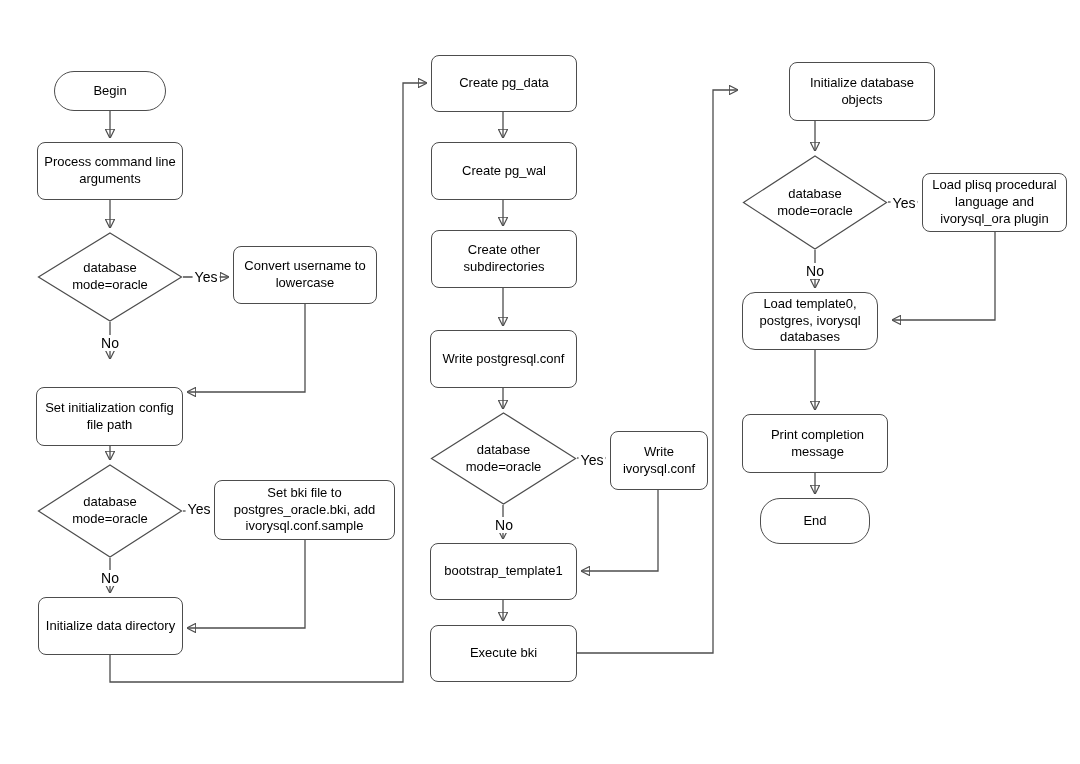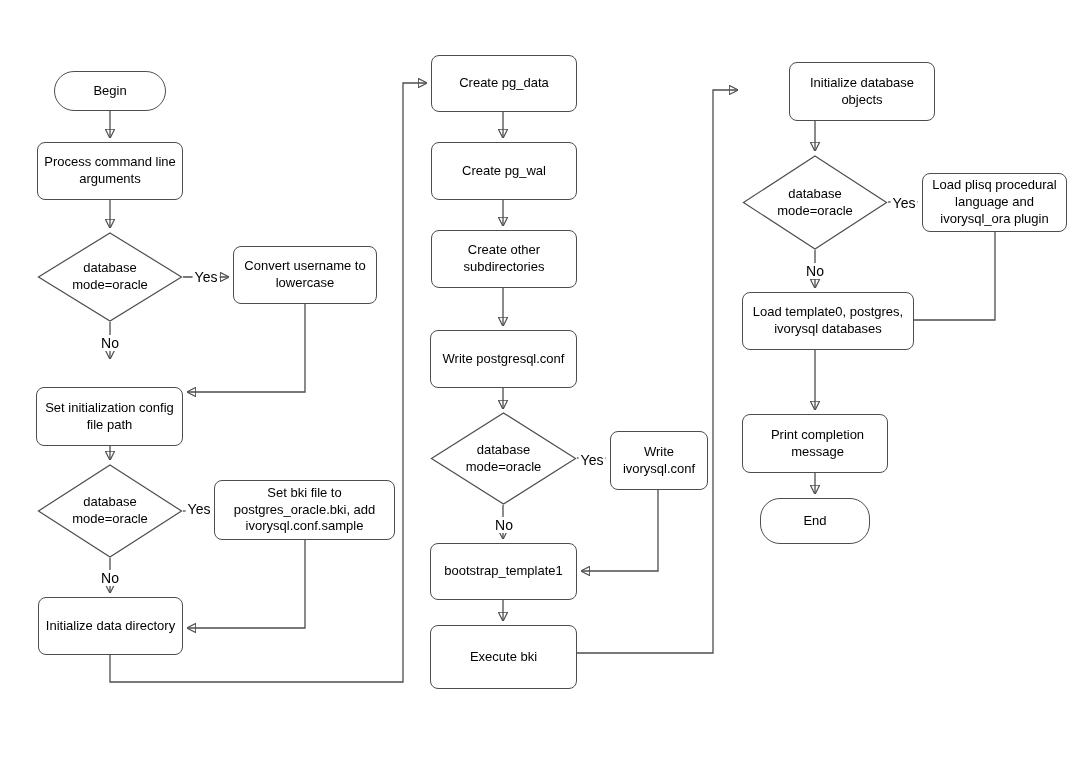--- a/index.html
+++ b/index.html
@@ -124,40 +124,40 @@
   </div>
 
   <div class="node" style="left:610px;top:431px;width:98px;height:59px;">
     <span>Write ivorysql.conf</span>
   </div>
 
   <div class="node" style="left:430px;top:543px;width:147px;height:57px;">
     <span>bootstrap_template1</span>
   </div>
 
-  <div class="node" style="left:430px;top:625px;width:147px;height:64px;">
+  <div class="node" style="left:430px;top:625px;width:147px;height:57px;">
     <span>Execute bki</span>
   </div>
 
   <div class="node" style="left:742px;top:62px;width:146px;height:59px;margin-left:47px;">
     <span>Initialize database objects</span>
   </div>
 
   <div class="node diamond" style="left:742px;top:155px;width:146px;height:95px;">
     <svg class="diamond-shape" viewBox="0 0 100 100" preserveAspectRatio="none">
       <polygon points="50,1 99,50 50,99 1,50"></polygon>
     </svg>
     <span class="diamond-label">database mode=oracle</span>
   </div>
 
   <div class="node" style="left:922px;top:173px;width:145px;height:59px;">
     <span>Load plisq procedural language and ivorysql_ora plugin</span>
   </div>
 
-  <div class="node" style="left:742px;top:292px;width:172px;height:58px;">
+  <div class="node" style="left:742px;top:292px;width:136px;height:58px;border-radius:13px;">
     <span>Load template0, postgres, ivorysql databases</span>
   </div>
 
   <div class="node" style="left:742px;top:414px;width:146px;height:59px;padding-left:11px;">
     <span>Print completion message</span>
   </div>
 
   <div class="node stadium" style="left:760px;top:498px;width:110px;height:46px;">
     <span>End</span>
   </div>

